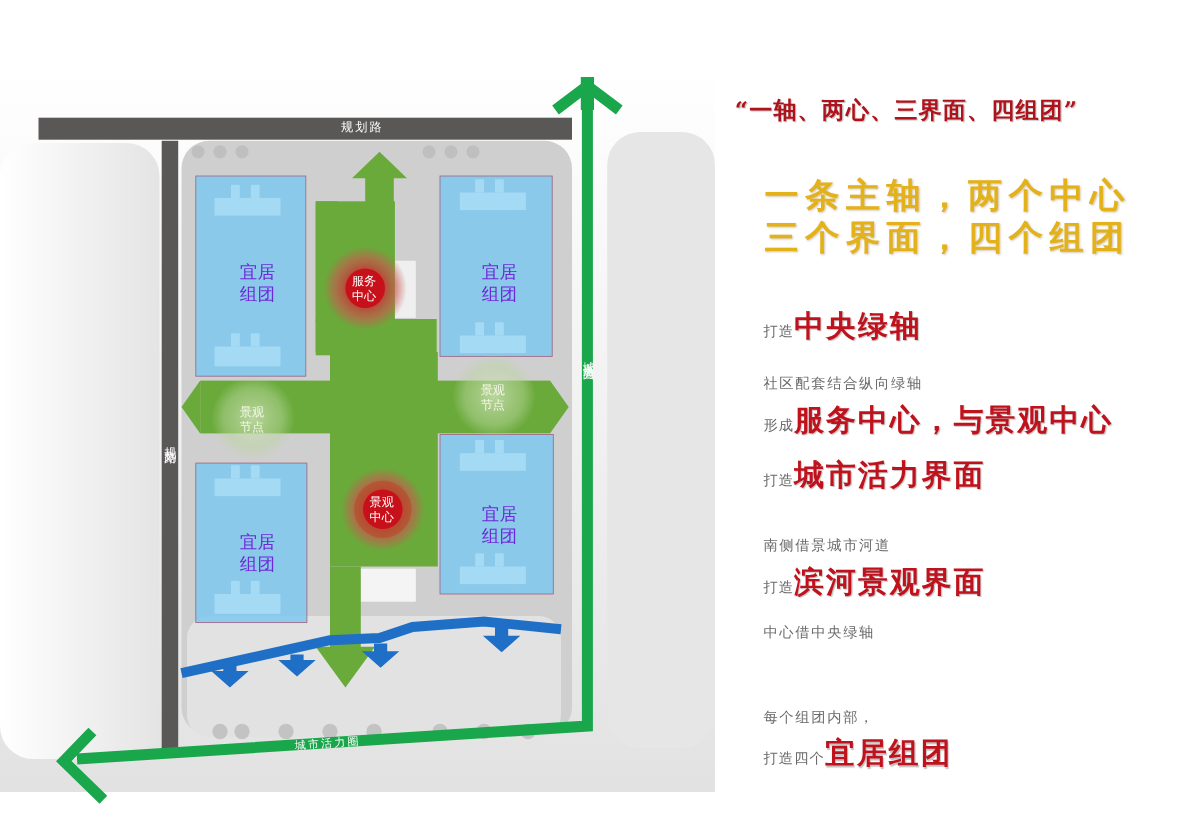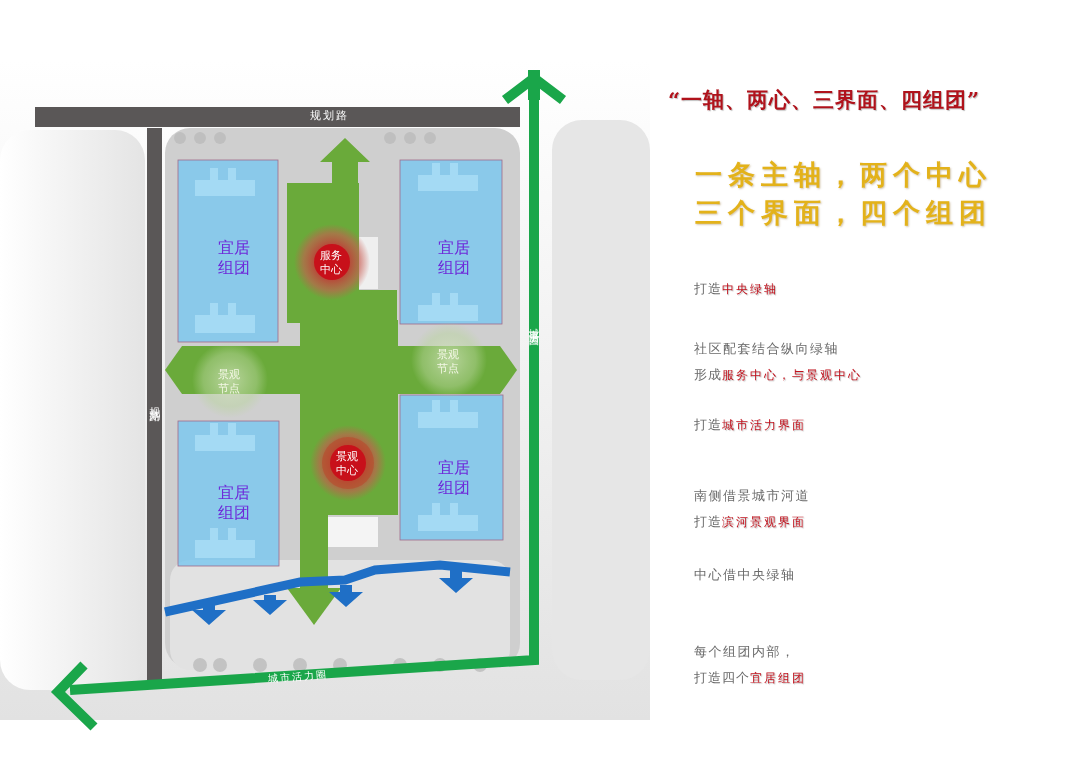--- a/index.html
+++ b/index.html
@@ -8,27 +8,27 @@
   .map { position:absolute; left:0; top:0; width:540px; height:762px; }
   .map svg { position:absolute; left:0; top:0; }
   .lbl { position:absolute; font-family:"DejaVu Serif", serif; line-height:1.25; text-align:center; }
   .cluster-lbl { font-size:16px; color:#6d28d9; }
   .node-lbl { font-size:11px; color:#f4f8e6; }
   .center-lbl { font-size:11px; color:#ffffff; }
   .road-lbl { font-size:11px; color:#ffffff; letter-spacing:2px; }
   .vert { writing-mode:vertical-rl; }
   .slogan { position:absolute; left:668px; top:86px; font-size:21px; font-weight:bold; color:#b0121b;
             letter-spacing:1px; text-shadow:1px 1px 1px rgba(0,0,0,0.25); white-space:nowrap; }
-  .headline { position:absolute; left:695px; font-size:27px; font-weight:bold; color:#e3b21a;
+  .headline { position:absolute; left:695px; font-size:31px; font-weight:bold; color:#e3b21a;
               letter-spacing:6px; text-shadow:1px 1px 2px rgba(120,80,0,0.35); white-space:nowrap;font-family:Liberation Serif, serif; }
   .item { position:absolute; left:694px; white-space:nowrap; }
   .item .desc { font-size:13px; color:#6a6a6a; letter-spacing:1.5px; display:block; }
   .item .line2 { display:block; margin-top:6px; }
   .item .pre { font-size:13px; color:#6a6a6a; letter-spacing:1px; }
-  .item .hl { font-size:12px; font-weight:normal; color:#c0121d; letter-spacing:2px;
+  .item .hl { font-size:27px; font-weight:bold; color:#c0121d; letter-spacing:2px;
               text-shadow:1px 1px 1px rgba(0,0,0,0.25);margin-top:32px; }
 </style>
 </head>
 <body>
 
 <div class="map">
   <svg width="650" height="762" viewBox="0 0 650 762">
     <defs>
       <linearGradient id="fadeL" x1="0" x2="1" y1="0" y2="0">
         <stop offset="0" stop-color="#ffffff"></stop>

